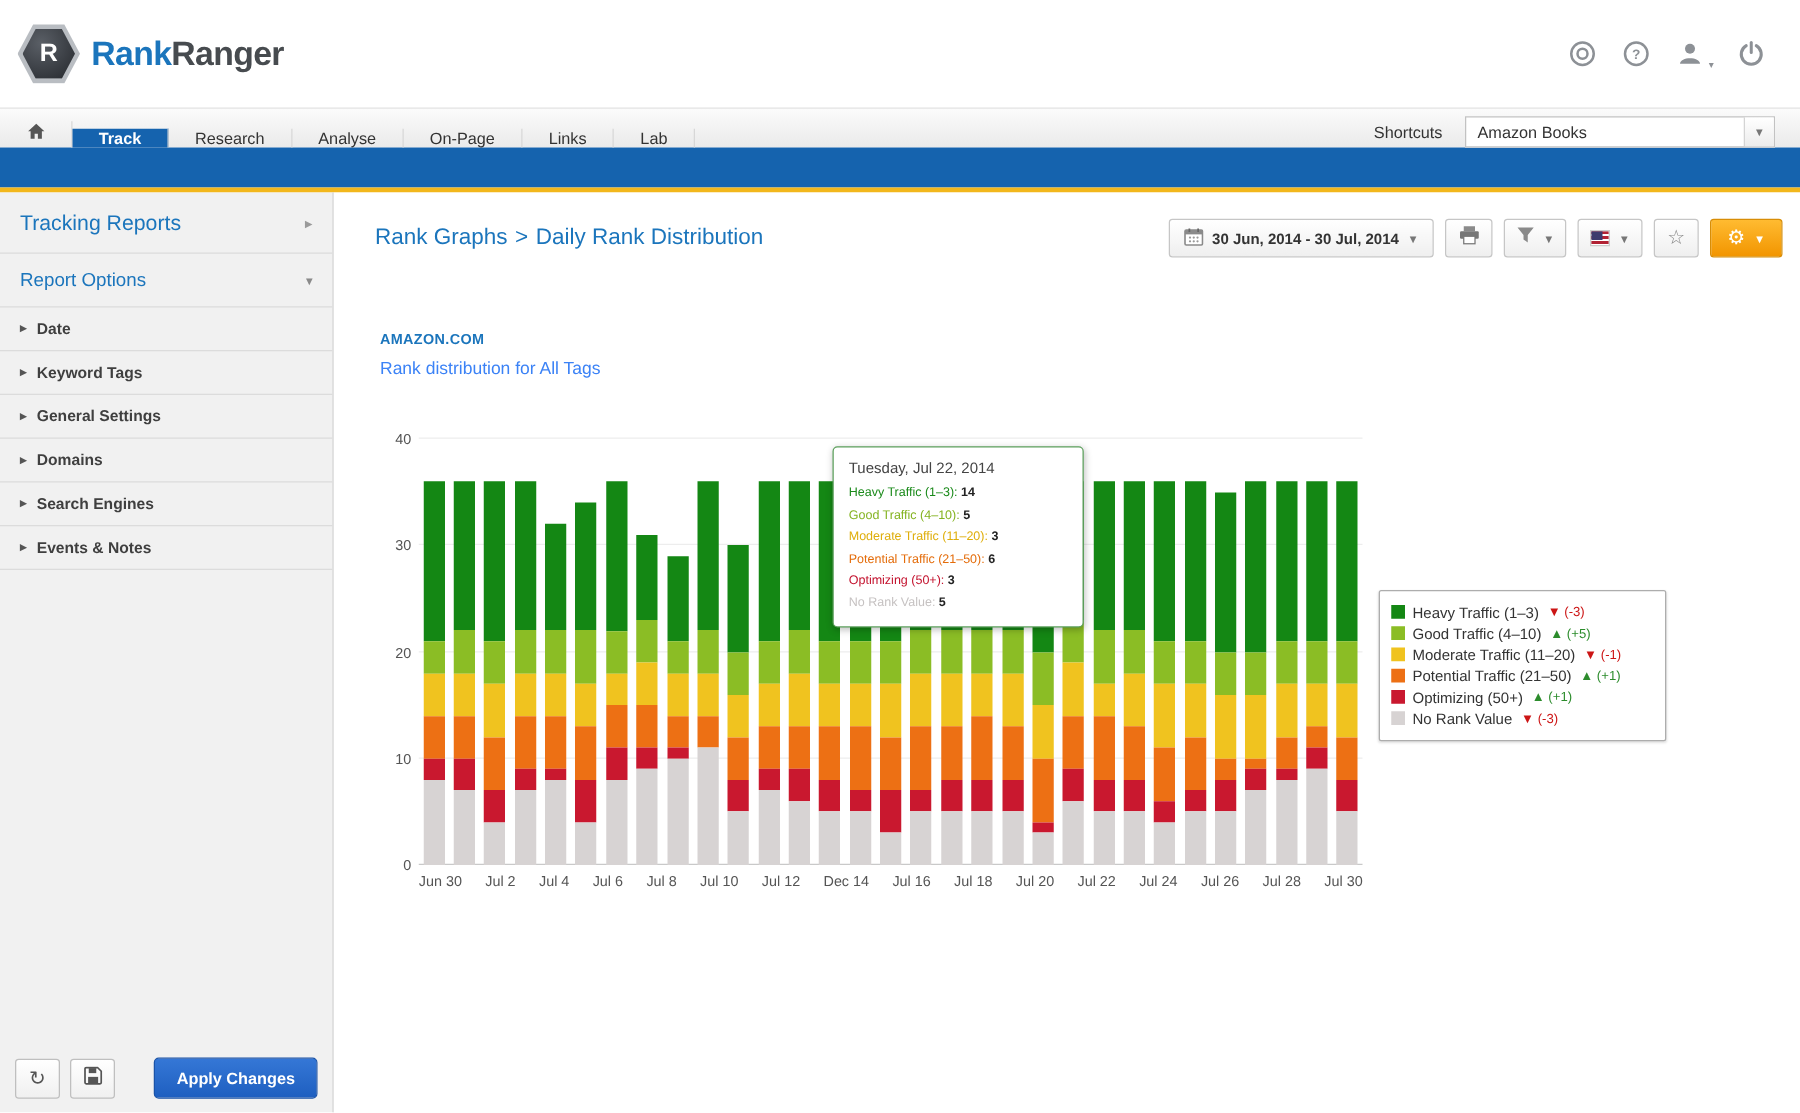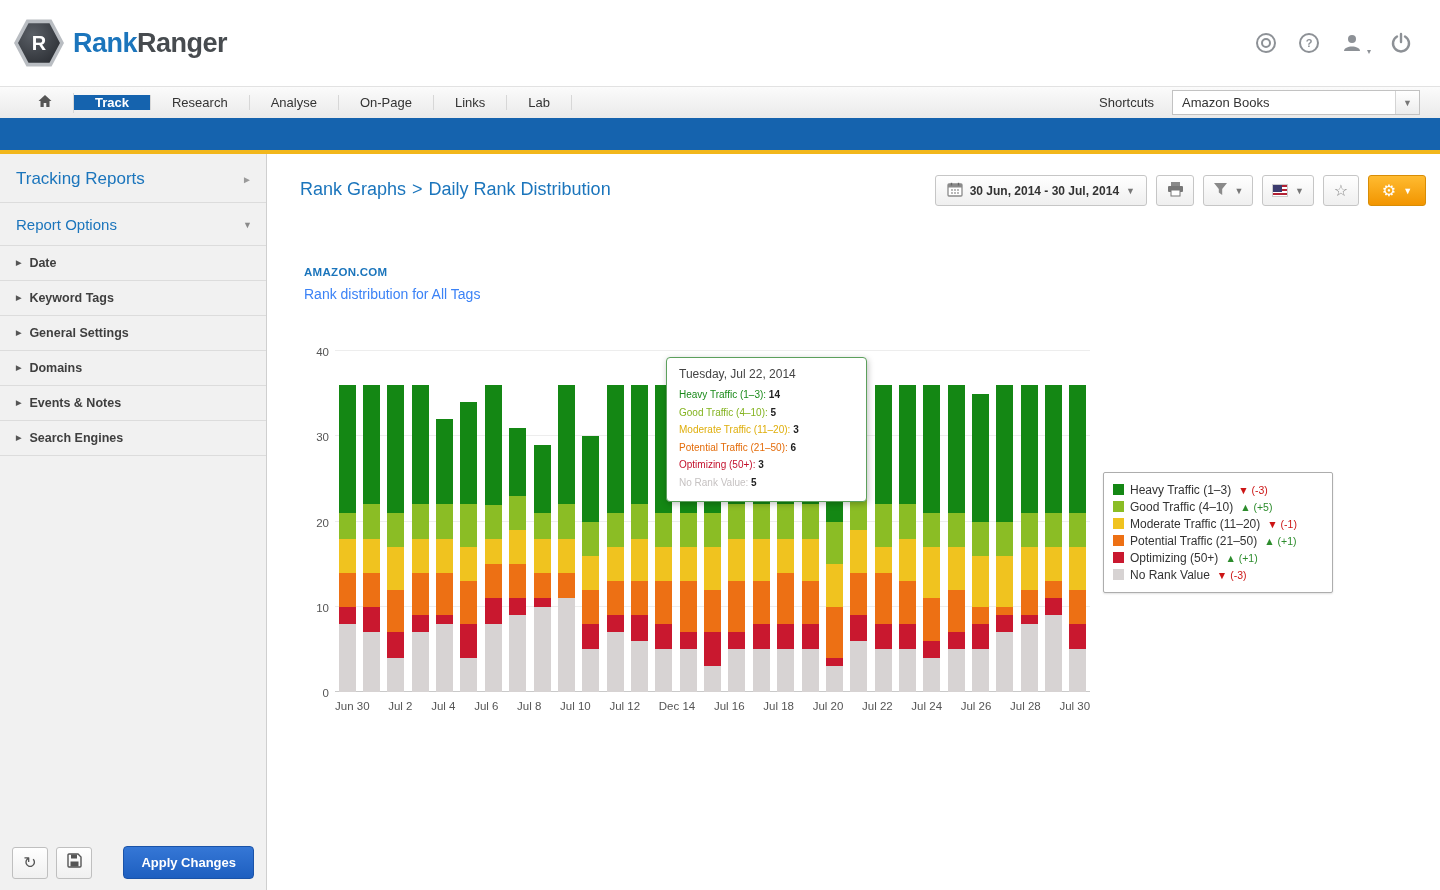--- a/index.html
+++ b/index.html
@@ -21,21 +21,21 @@
   .logo-text .rank { color:#1b75bc; }
   .logo-text .ranger { color:#474b4f; }
   .header-icons { display:flex; align-items:center; gap:17px; }
   .hicon { width:26px; height:26px; display:flex; align-items:center;
     justify-content:center; cursor:pointer; color:#8d9196; }
   .user-wrap { display:flex; align-items:flex-end; gap:2px; cursor:pointer; }
   .tiny-caret { font-size:8px; color:#8d9196; }
 
   
   .nav { height:32px; background:linear-gradient(#fbfbfb,#eaeaea);
-    border-top:1px solid #e2e2e2; display:flex; align-items:center;padding-left:16px; }
+    border-top:1px solid #e2e2e2; display:flex; align-items:flex-end; }
   .nav-home { width:58px; display:flex; align-items:center; justify-content:center;
     border-right:1px solid #d7d7d7; cursor:pointer; }
   #nav-tabs { display:flex; align-items:stretch; }
   .nav-tab { padding:0 21px; display:flex; align-items:center; font-size:13px;
     color:#333; border-right:1px solid #d7d7d7; cursor:pointer; white-space:nowrap; }
   .nav-tab.active { background:#1563ae; color:#fff; font-weight:bold; }
   .nav-right { margin-left:auto; display:flex; align-items:center; gap:18px;
     padding-right:20px; }
   .shortcuts { font-size:13px; color:#333; cursor:pointer; }
   .campaign-select { width:248px; height:25px; background:#fff; border:1px solid #c2c2c2;
@@ -230,25 +230,25 @@
           <div class="sb-item">
             <span class="sb-arrow">▶</span>
             <span>General Settings</span>
           </div>
           <div class="sb-item">
             <span class="sb-arrow">▶</span>
             <span>Domains</span>
           </div>
           <div class="sb-item">
             <span class="sb-arrow">▶</span>
-            <span>Events &amp; Notes</span>
+            <span>Search Engines</span>
           </div>
           <div class="sb-item">
             <span class="sb-arrow">▶</span>
-            <span>Search Engines</span>
+            <span>Events &amp; Notes</span>
           </div>
         </div>
       <div class="sb-footer">
         <div class="icon-btn">
           <span>↻</span>
         </div>
         <div class="icon-btn">
           <span>
             <svg width="15" height="15" viewBox="0 0 15 15">
                 <path d="M1 2 a1 1 0 0 1 1-1 H11 L14 4 V13 a1 1 0 0 1 -1 1 H2 a1 1 0 0 1 -1 -1 Z" fill="none" stroke="#555" stroke-width="1.4"></path>

